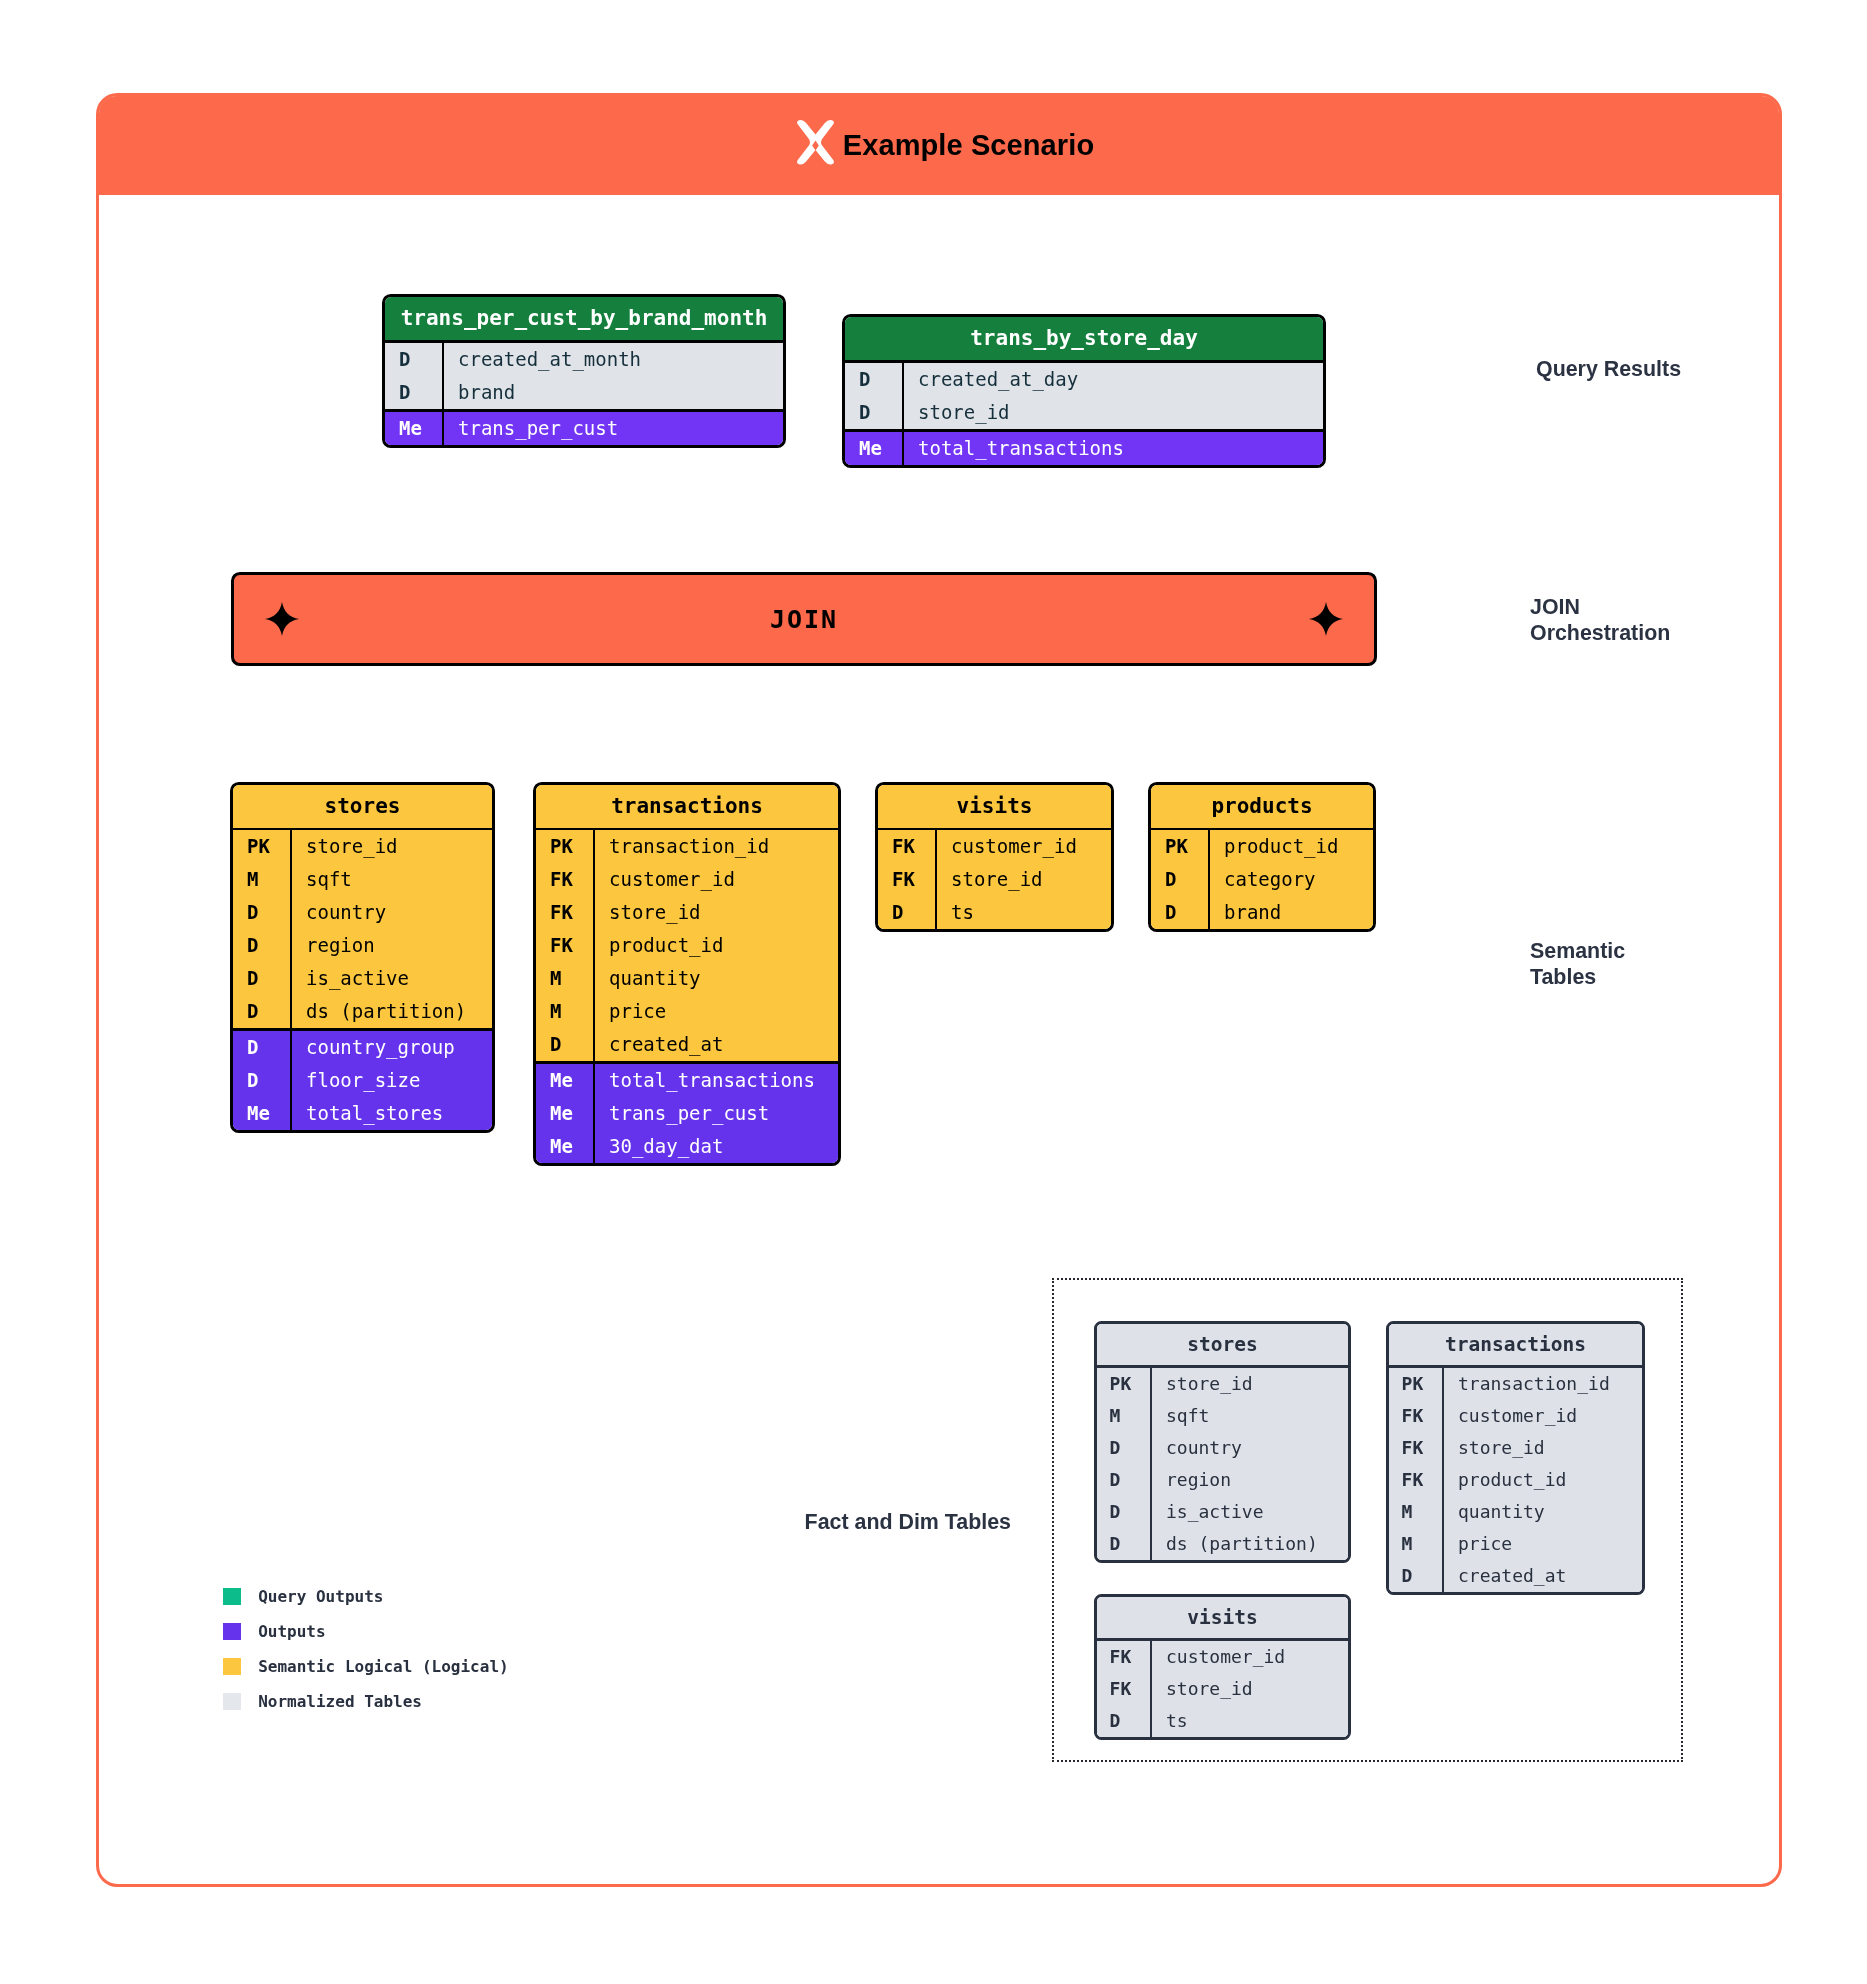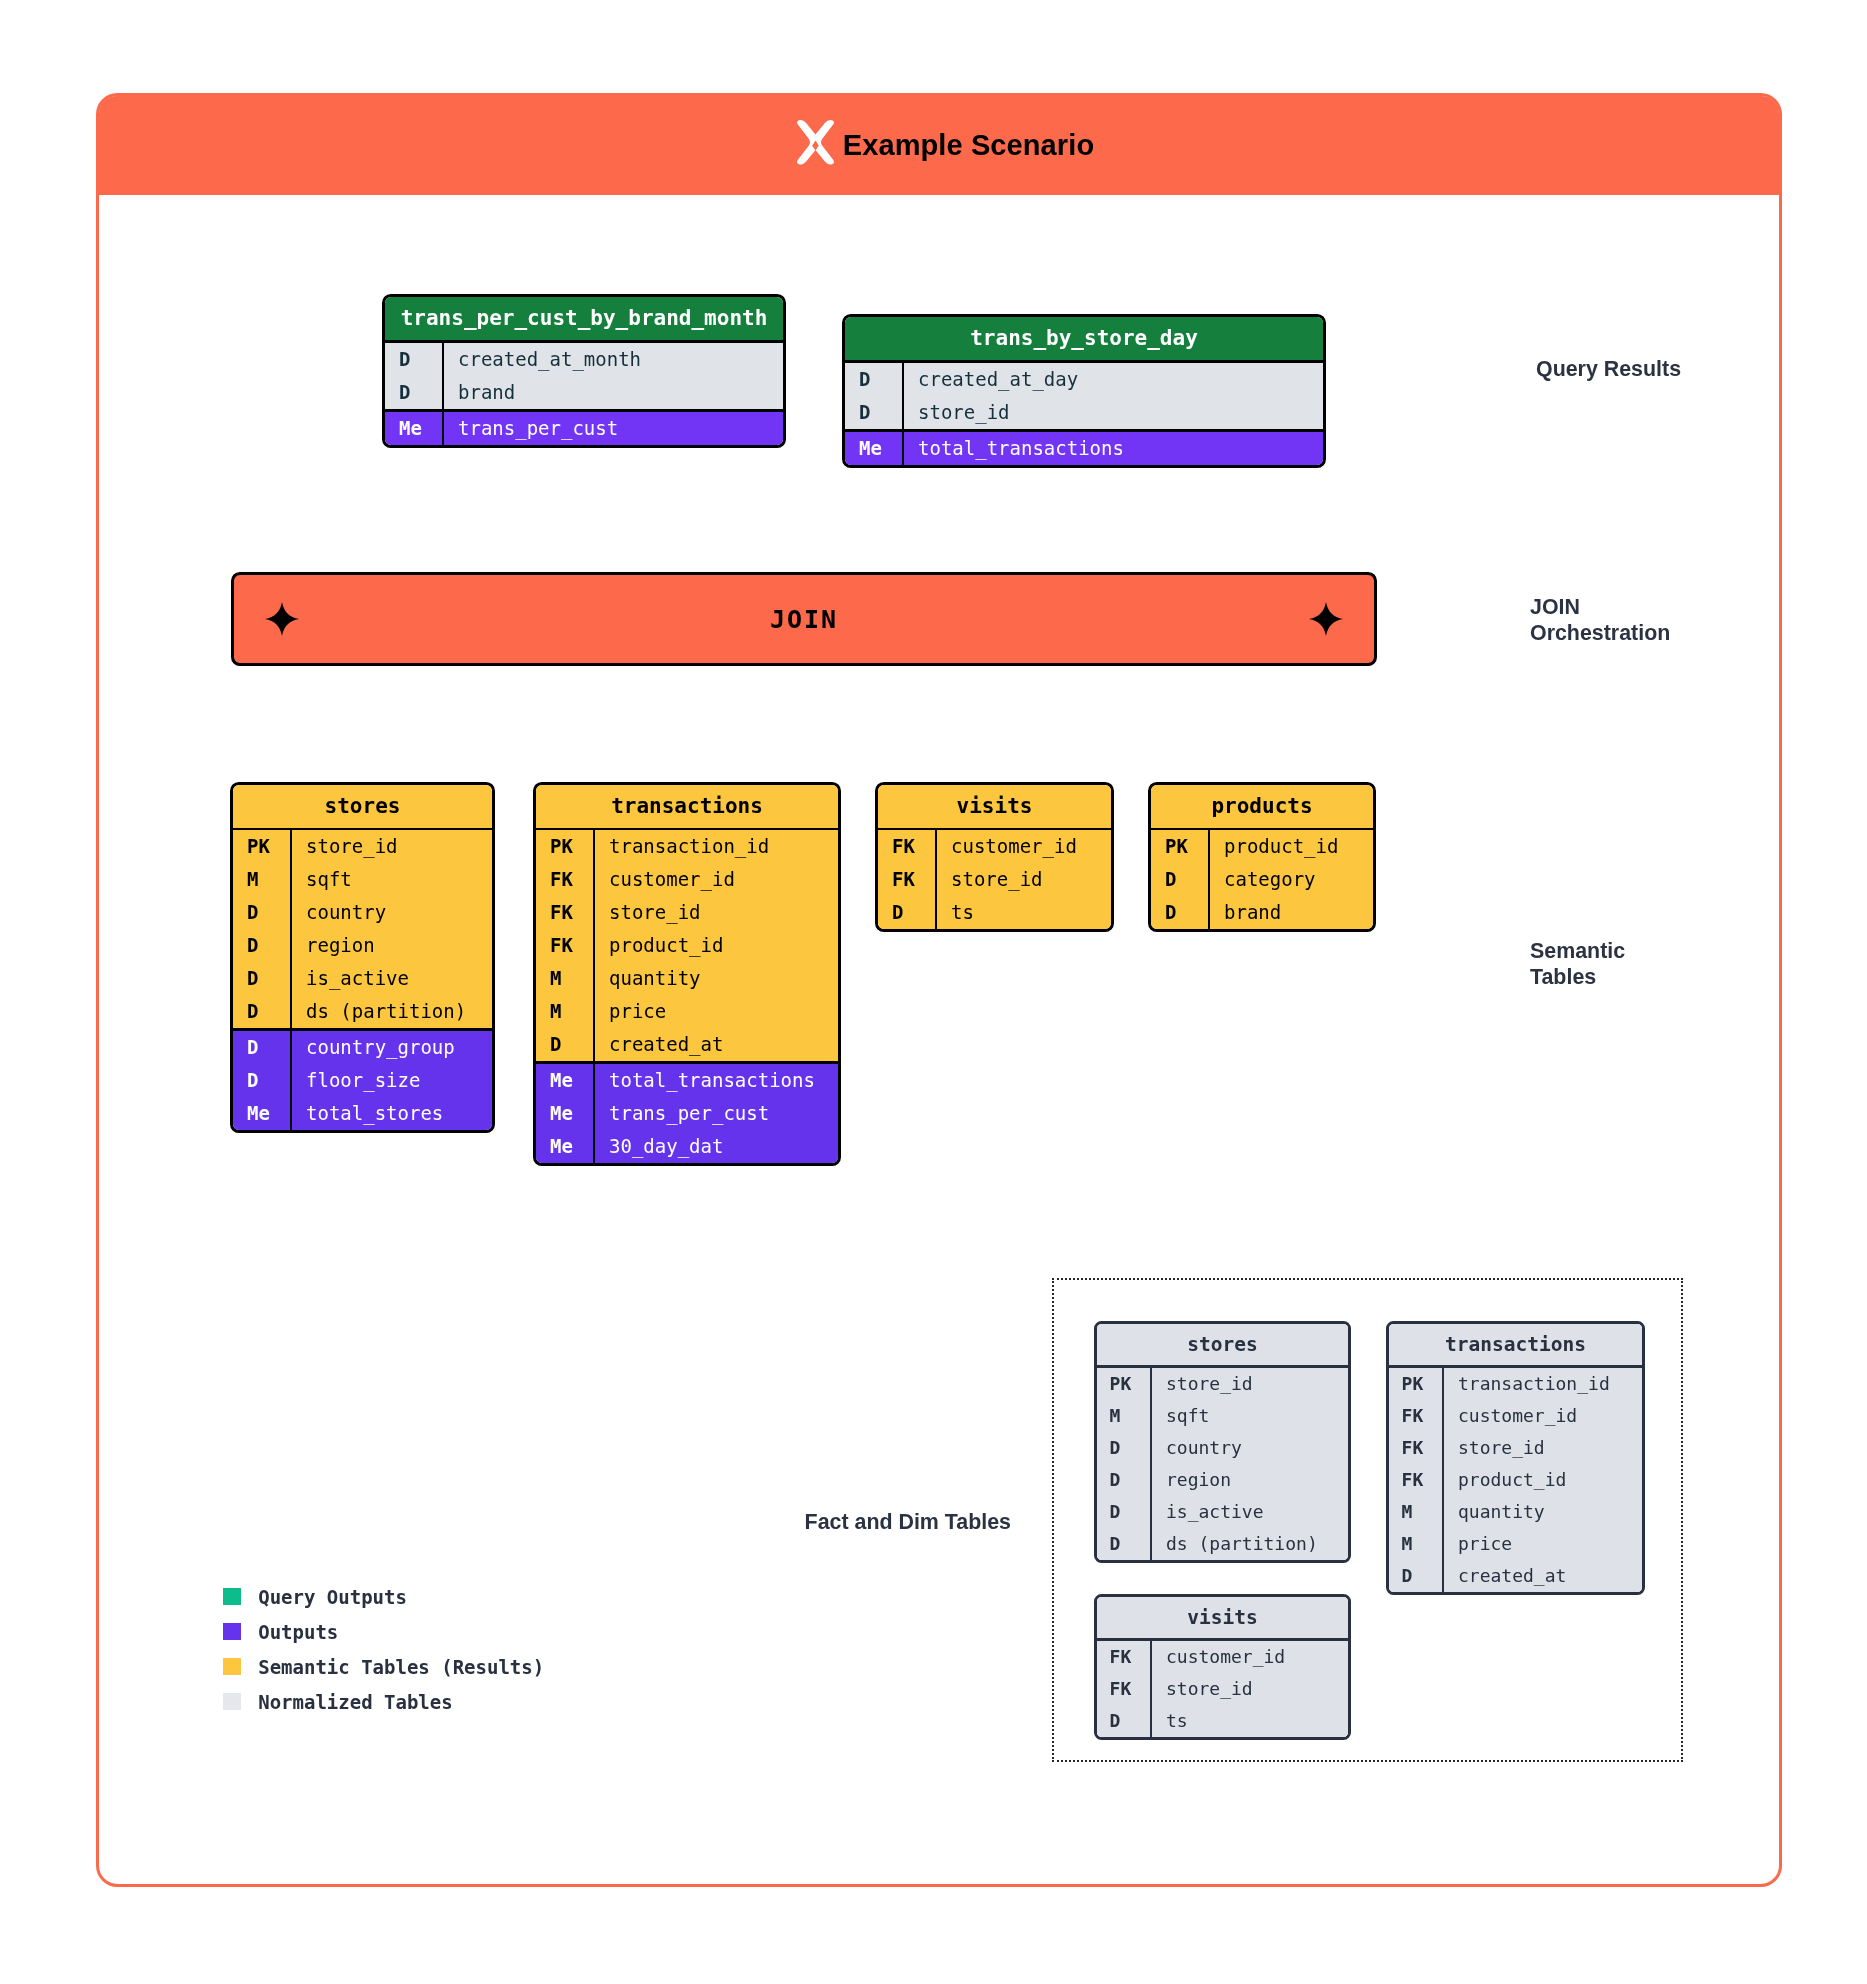--- a/index.html
+++ b/index.html
@@ -149,21 +149,21 @@
     left: 1052px; top: 1278px;
     width: 631px; height: 484px;
     border: 2.5px dotted #26282F;
     box-sizing: border-box;
   }
 
   
   #legend { position: absolute; left: 223px; top: 1579px; }
   .legend-row { display: flex; align-items: center; height: 35px; }
   .legend-sw { width: 17.6px; height: 17.6px; margin-right: 17.6px; flex: 0 0 17.6px; }
-  .legend-label { font-size: 19px; color: #29303F; font-weight: bold; white-space: nowrap; }
+  .legend-label { font-size: 16px; color: #29303F; font-weight: bold; white-space: nowrap; }
 </style>
 </head>
 <body>
 
 <svg id="wires" viewBox="0 0 2970 3156" width="1868" height="1985">
 
   <path d="M 1279 910 L 1279 763" stroke="#000" stroke-width="5" fill="none"></path>
   <path d="M 935 763 L 1617 763" stroke="#000" stroke-width="5" fill="none"></path>
   <path d="M 935 763 L 935 740 Q 935 718 935 718 L 935 718" stroke="#000" stroke-width="5" fill="none"></path>
   <path d="M 935 763 Q 935 763 935 740 L 935 722" stroke="#000" stroke-width="5" fill="none"></path>
@@ -487,20 +487,20 @@
   <div class="legend-row">
     <span class="legend-sw" style="background:#0CBC8B"></span>
     <span class="legend-label">Query Outputs</span>
   </div>
   <div class="legend-row">
     <span class="legend-sw" style="background:#6633ED"></span>
     <span class="legend-label">Outputs</span>
   </div>
   <div class="legend-row">
     <span class="legend-sw" style="background:#FCC73E"></span>
-    <span class="legend-label">Semantic Tables (Results)</span>
+    <span class="legend-label">Semantic Logical (Logical)</span>
   </div>
   <div class="legend-row">
     <span class="legend-sw" style="background:#E4E7EB"></span>
     <span class="legend-label">Normalized Tables</span>
   </div>
 </div>
 
 
 </body></html>

